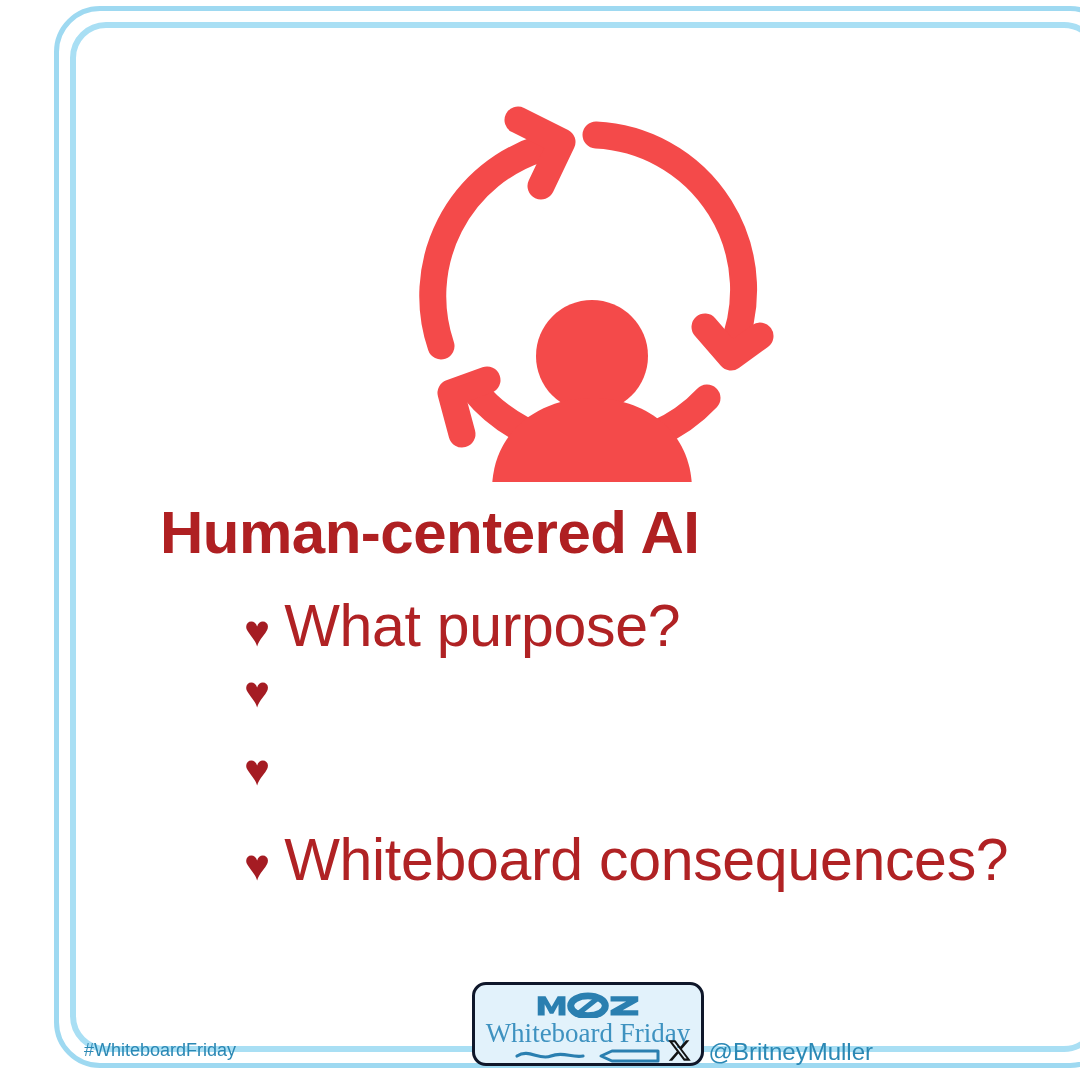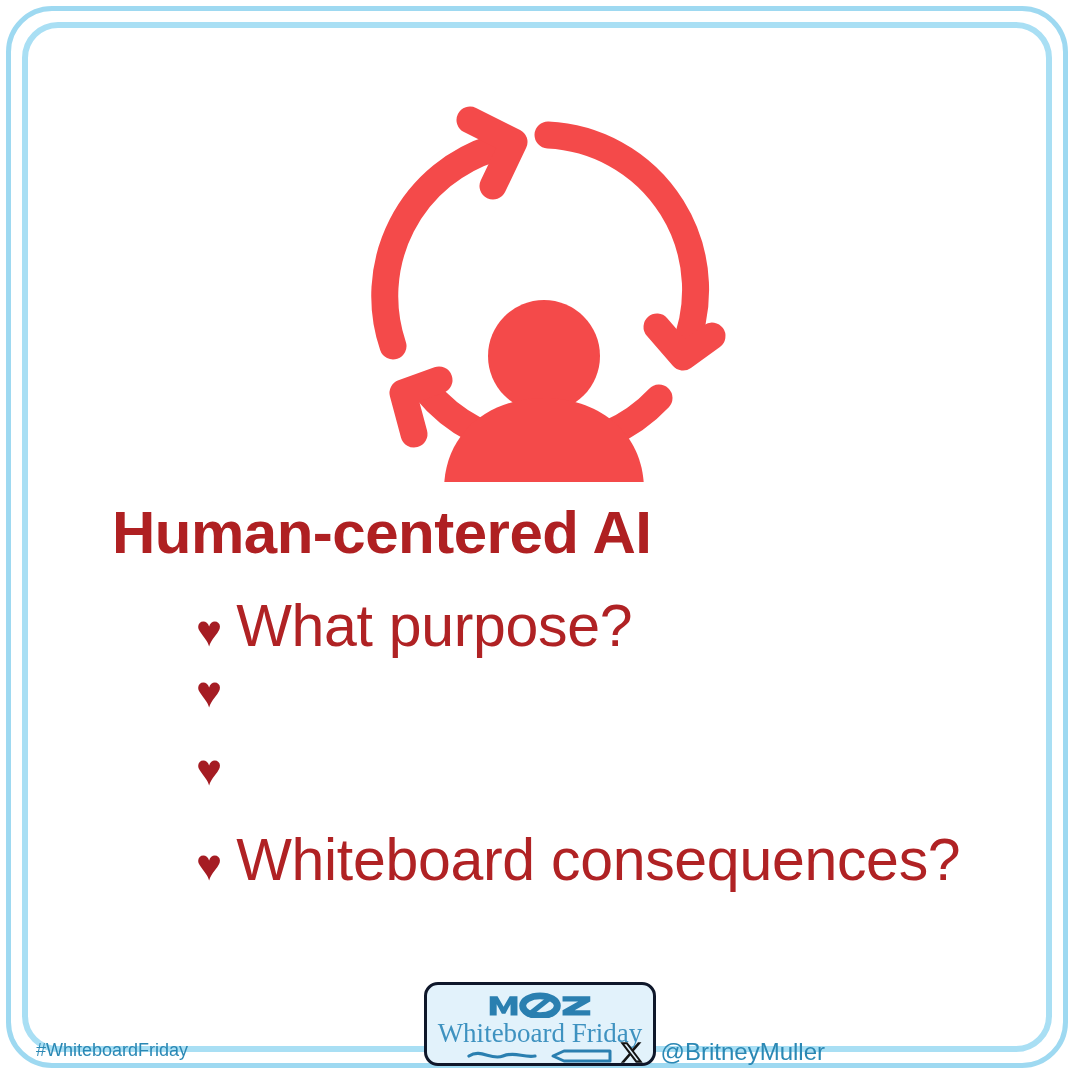--- a/index.html
+++ b/index.html
@@ -12,20 +12,21 @@
     height: 1080px;
     font-family: "Liberation Sans", sans-serif;
     overflow: hidden;
   }
 
   #canvas {
     position: relative;
     width: 861px;
     height: 1080px;
     background: #ffffff;
+    margin-left: 48px;
   }
 
   
   .frame-outer {
     position: absolute;
     left: 6px;
     top: 6px;
     width: 1062px;
     height: 1062px;
     border: 5px solid #9ED9F1;
@@ -134,21 +135,21 @@
     font-size: 18px;
     color: #2B88B4;
     white-space: nowrap;
     font-family: "Liberation Sans", sans-serif;
   }
   .caption-right {
     position: absolute;
     right: 36px;
     top: 1038px;
     display: flex;
-    align-items: center;
+    align-items: flex-start;
     gap: 17px;
     white-space: nowrap;
   }
   .x-logo { display: block; }
   .handle-text {
     font-size: 24px;
     color: #2B88B4;
     font-family: "Liberation Sans", sans-serif;
   }
 </style>

